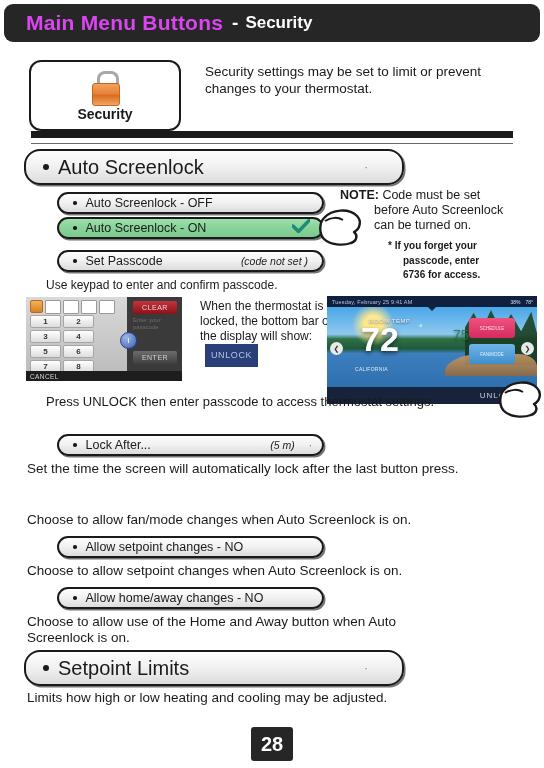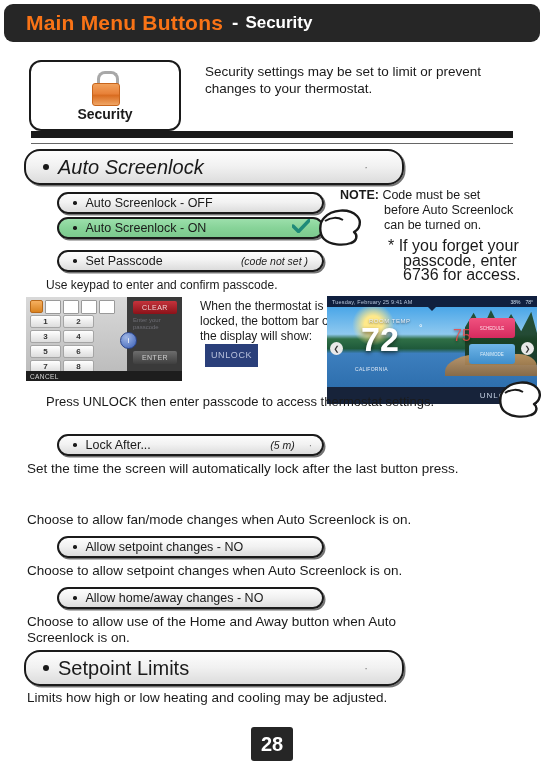--- a/index.html
+++ b/index.html
@@ -10,21 +10,21 @@
   }
   .page{position:relative;width:544px;height:768px;}
 
   
   .header-bar{
     position:absolute;left:4px;top:4px;width:536px;height:38px;
     background:#262626;border-radius:9px;
     display:flex;align-items:center;
   }
   .header-title{
-    color:#f97316;font-weight:bold;font-size:21px;letter-spacing:.2px;
+    color:#d946ef;font-weight:bold;font-size:21px;letter-spacing:.2px;
     margin-left:22px;
   }
   .header-dash{color:#ffffff;font-weight:bold;font-size:19px;margin:0 7px 0 9px;}
   .header-sub{color:#ffffff;font-weight:bold;font-size:17px;}
 
   
   .sec-btn{
     position:absolute;left:29px;top:60px;width:148px;height:67px;
     border:2px solid #1a1a1a;border-radius:12px;background:#fff;
     display:flex;flex-direction:column;align-items:center;justify-content:center;
@@ -71,37 +71,37 @@
 
   .sub{height:22px;}
   .sub .lbl{font-size:12.5px;}
   .sub .dot{width:3.5px;height:3.5px;}
 
   .green{
     background:linear-gradient(180deg,#9cdfab 0%,#87d398 50%,#7cc98e 100%);
   }
 
   
-  #btn-auto-screenlock{left:24px;top:149px;width:380px;font-style:italic;}
+  #btn-auto-screenlock{left:24px;top:149px;width:380px;}
   #btn-asl-off{left:57px;top:192px;width:267px;}
   #btn-asl-on{left:57px;top:217px;width:267px;}
   #btn-set-passcode{left:57px;top:250px;width:267px;}
   #btn-lock-after{left:57px;top:434px;width:267px;text-align:center;}
   #btn-allow-fan{left:57px;top:485px;width:267px;}
   #btn-allow-setpoint{left:57px;top:536px;width:267px;}
   #btn-allow-homeaway{left:57px;top:587px;width:267px;}
   #btn-setpoint-limits{left:24px;top:650px;width:380px;}
 
   
   .note{position:absolute;left:340px;top:188px;width:200px;font-size:12.5px;line-height:15px;}
   .note b{font-weight:bold;}
-  .note .indent{display:block;margin-left:44px;}
+  .note .indent{display:block;margin-left:34px;}
   .star-note{
     position:absolute;left:388px;top:239px;width:150px;
-    font-size:16px;line-height:14.5px;
+    font-size:10px;line-height:14.5px;font-weight:bold;
   }
   .star-note .ind{display:block;margin-left:9px;padding-left:6px;}
 
   
   .hand{position:absolute;pointer-events:none;}
 
   
   .cap{position:absolute;font-size:13px;line-height:16px;}
   #cap-usekeypad{left:46px;top:277px;font-size:12px;}
   #cap-locked{left:200px;top:299px;width:135px;font-size:12px;line-height:15px;}
@@ -165,21 +165,21 @@
   }
   .ts-trees{position:absolute;right:0;top:11px;width:72px;height:58px;
     background:linear-gradient(180deg,#1f4a2a,#16351f);clip-path:polygon(0 35%,12% 10%,24% 38%,36% 5%,50% 40%,64% 12%,78% 42%,92% 8%,100% 45%,100% 100%,0 100%);opacity:.92;}
   .ts-rock{position:absolute;left:118px;top:58px;width:92px;height:22px;
     background:linear-gradient(180deg,#c79a66,#8f6a3e);border-radius:40% 20% 0 0 / 80% 60% 0 0;opacity:.9;}
   .ts-temp{position:absolute;left:34px;top:26px;color:#ffffff;font-size:34px;font-weight:bold;
     text-shadow:0 2px 4px rgba(0,0,0,.55);line-height:34px;}
   .ts-deg{position:absolute;left:92px;top:27px;color:#fff;font-size:9px;}
   .ts-roomtemp{position:absolute;left:42px;top:22px;color:#e8eef6;font-size:6px;letter-spacing:.5px;
     text-shadow:0 1px 2px rgba(0,0,0,.6);}
-  .ts-set{position:absolute;left:126px;top:31px;color:#ef4444;font-size:16px;opacity:.85;
+  .ts-set{position:absolute;left:126px;top:31px;color:#15803d;font-size:14px;opacity:.85;
     text-shadow:0 1px 3px rgba(0,0,0,.6);}
   .ts-pink{position:absolute;right:22px;top:22px;width:46px;height:20px;border-radius:3px;
     background:linear-gradient(180deg,#f0527f,#d62a5e);display:flex;flex-direction:column;
     align-items:center;justify-content:center;color:#ffd9e4;font-size:4.5px;}
   .ts-blue{position:absolute;right:22px;top:48px;width:46px;height:20px;border-radius:3px;
     background:linear-gradient(180deg,#6fb5e8,#3f8ecb);display:flex;flex-direction:column;
     align-items:center;justify-content:center;color:#e2f0fb;font-size:4.5px;}
   .ts-arrow{position:absolute;width:13px;height:13px;border-radius:50%;background:#e9e9e9;
     display:flex;align-items:center;justify-content:center;font-size:7px;color:#333;}
   .ts-arrow.l{left:3px;top:46px;}

